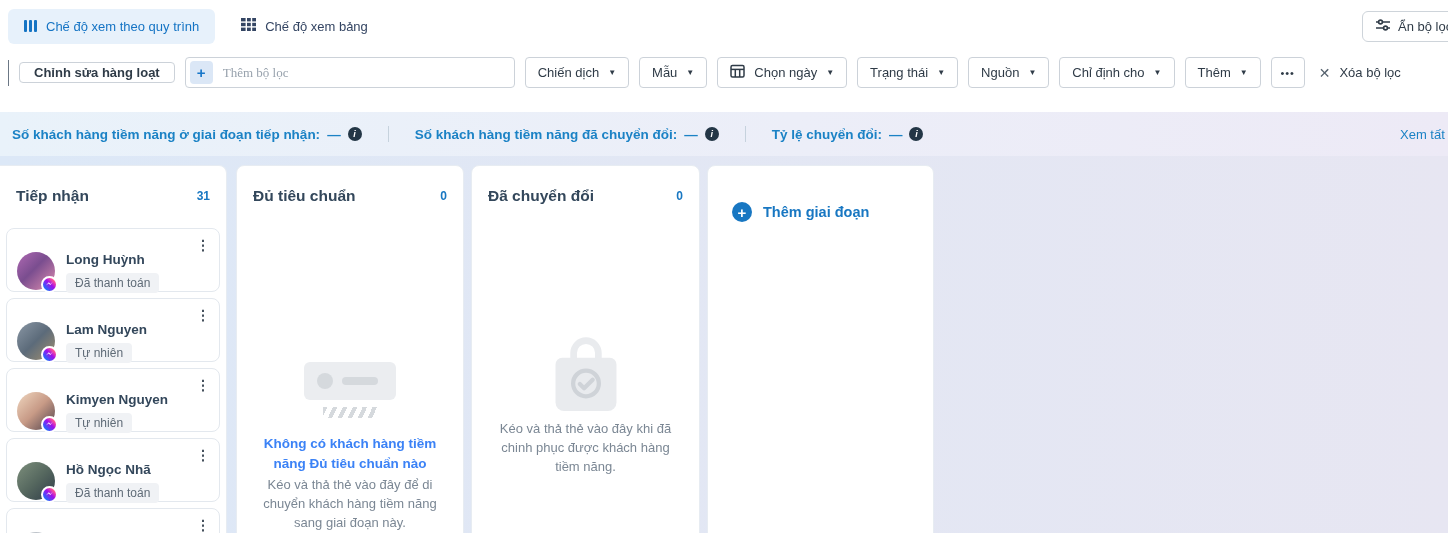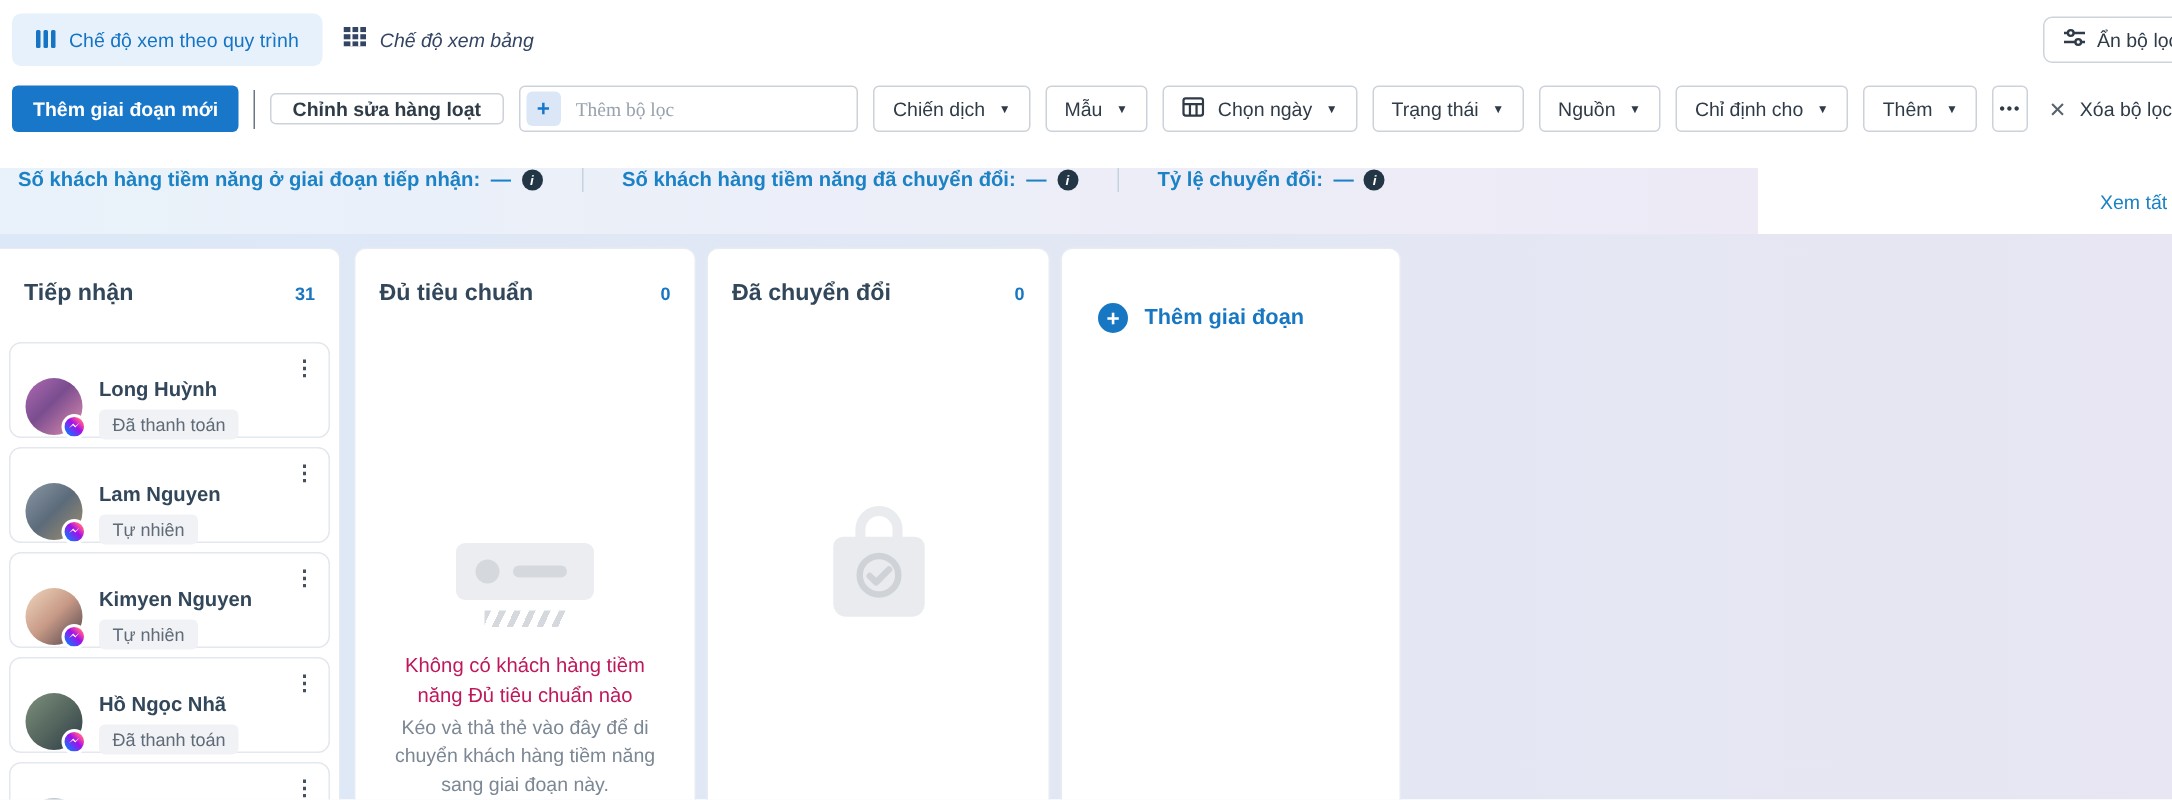--- a/index.html
+++ b/index.html
@@ -10,21 +10,21 @@
     position: relative;
     color: #33475b;
   }
 
   
   .topbar { position: absolute; top: 0; left: 0; width: 1448px; height: 52px;
     background: #fff; display: flex; align-items: center; padding-left: 8px; }
   .tab { display: flex; align-items: center; gap: 9px; font-size: 13px; cursor: pointer; }
   .tab.active { background: #e7f1fb; color: #1574c4; font-weight: normal;
     padding: 10px 16px; border-radius: 6px; }
-  .tab.plain { color: #344563; margin-left: 14px; font-style: italic; }
+  .tab.plain { color: #344563; margin-left: 26px; }
   .kanban-icon { display: inline-flex; gap: 2px; }
   .kanban-icon i { display: block; width: 3px; height: 12px; background: #1574c4; border-radius: 1px; }
   .hide-filters { position: absolute; left: 1362px; top: 11px; height: 31px;
     border: 1px solid #ced4da; border-radius: 6px; background: #fff;
     display: flex; align-items: center; gap: 8px; padding: 0 13px;
     font-size: 13px; color: #2f3b47; width: 110px; white-space: nowrap; }
 
   
   .toolbar { position: absolute; top: 57px; left: 8px; width: 1440px; height: 31px;
     display: flex; align-items: center; gap: 10px; }
@@ -47,23 +47,23 @@
     display: flex; align-items: center; gap: 9px; padding: 0 12px; font-size: 13px;
     color: #2f3b47; cursor: pointer; white-space: nowrap; }
   .caret { font-size: 8px; color: #2f3b47; line-height: 1; }
   .more-btn { width: 34px; justify-content: center; gap: 0; padding: 0; letter-spacing: 1px;
     font-size: 11px; }
   .clear-filters { display: flex; align-items: center; gap: 9px; font-size: 13px;
     color: #2f3b47; cursor: pointer; margin-left: 4px; white-space: nowrap; }
   .x-icon { font-size: 14px; color: #56626e; }
 
   
-  .statsbar { position: absolute; top: 112px; left: 0; width: 1172px; height: 44px;
+  .statsbar { position: absolute; top: 112px; left: 0; width: 1448px; height: 44px;
     background: linear-gradient(90deg, #e9f2fa 0%, #eceef8 55%, #edeaf6 100%);
-    display: flex; align-items: flex-start; gap: 26px; padding-left: 12px; }
+    display: flex; align-items: center; gap: 26px; padding-left: 12px; }
   .stat { display: flex; align-items: center; gap: 7px; font-size: 13.5px;
     font-weight: bold; color: #1b82c5; white-space: nowrap; }
   .stat-divider { width: 1px; height: 16px; background: #c6d2dd; }
   .info-dot { width: 14px; height: 14px; border-radius: 50%; background: #233646;
     color: #fff; font-size: 9px; font-weight: bold; font-style: italic;
     display: inline-flex; align-items: center; justify-content: center; }
   .view-all { position: absolute; left: 1400px; top: 15px; font-size: 13px;
     color: #1b82c5; white-space: nowrap; cursor: pointer; }
 
   
@@ -106,21 +106,21 @@
   .empty { display: flex; flex-direction: column; align-items: center;
     text-align: center; padding: 0 22px; }
   .card-illus { width: 92px; height: 38px; background: #ebedf0; border-radius: 6px;
     position: relative; }
   .card-illus .circ { position: absolute; left: 13px; top: 11px; width: 16px; height: 16px;
     border-radius: 50%; background: #d5d9dd; }
   .card-illus .bar { position: absolute; left: 38px; top: 15px; width: 36px; height: 8px;
     border-radius: 4px; background: #d5d9dd; }
   .hatch { width: 54px; height: 11px; margin-top: 7px;
     background: repeating-linear-gradient(115deg, #d5d9dd 0 4px, transparent 4px 9px); }
-  .empty-title { font-size: 13.5px; font-weight: normal; color: #be185d;
+  .empty-title { font-size: 13.5px; font-weight: bold; color: #3b82f6;
     line-height: 1.45; margin-top: 16px; }
   .empty-desc { font-size: 13px; color: #7b8794; line-height: 1.45; margin-top: 3px; }
   .mt-illus { margin-top: 147px; }
   .mt-bag { margin-top: 118px; }
 
   
   .add-stage { display: flex; align-items: center; gap: 11px; margin: 36px 0 0 24px;
     color: #1877c2; font-weight: bold; font-size: 14.5px; cursor: pointer; }
   .plus-circle { width: 20px; height: 20px; border-radius: 50%; background: #1877c2;
     color: #fff; font-size: 15px; font-weight: bold; display: flex; align-items: center;
@@ -159,21 +159,20 @@
           <line x1="0" y1="9" x2="14" y2="9"></line>
           <circle cx="4.5" cy="3" r="1.9" fill="#fff"></circle>
           <circle cx="9.5" cy="9" r="1.9" fill="#fff"></circle>
         </svg>
     </span>
     <span>Ẩn bộ lọc</span>
   </div>
 </div>
 
 <div class="toolbar">
-  <button class="btn-primary">Thêm giai đoạn mới</button>
   <span class="vdivider"></span>
   <button class="btn-outline">Chỉnh sửa hàng loạt</button>
   <div class="filter-input">
     <span class="plus-chip">+</span>
     <input type="text" placeholder="Thêm bộ lọc" style="">
   </div>
   <div class="dd">
     <span>Chiến dịch</span>
     <span class="caret">▼</span>
   </div>
@@ -348,20 +347,21 @@
     </div>
     <div class="empty mt-bag">
       <span>
         <svg width="76" height="80" viewBox="0 0 76 84">
           <path fill="#e9ebee" d="M13,26 h50 a7,7 0 0 1 7,7 v40 a9,9 0 0 1 -9,9 h-46 a9,9 0 0 1 -9,-9 v-40 a7,7 0 0 1 7,-7 z"></path>
           <path fill="none" stroke="#e9ebee" stroke-width="7" d="M25,29 v-8 a13,13 0 0 1 26,0 v8"></path>
           <circle cx="38" cy="53" r="13.5" fill="none" stroke="#cfd3d8" stroke-width="4.5"></circle>
           <path d="M31.5 53.5 l4.5 4.5 l9 -9" fill="none" stroke="#cfd3d8" stroke-width="4.5" stroke-linecap="round" stroke-linejoin="round"></path>
         </svg>
       </span>
+      <div class="empty-desc">Kéo và thả thẻ vào đây khi đã chinh phục được khách hàng tiềm năng.</div>
     </div>
   </div>
 
   <div class="col col-4">
     <div class="add-stage">
       <span class="plus-circle">+</span>
       <span>Thêm giai đoạn</span>
     </div>
   </div>
 

